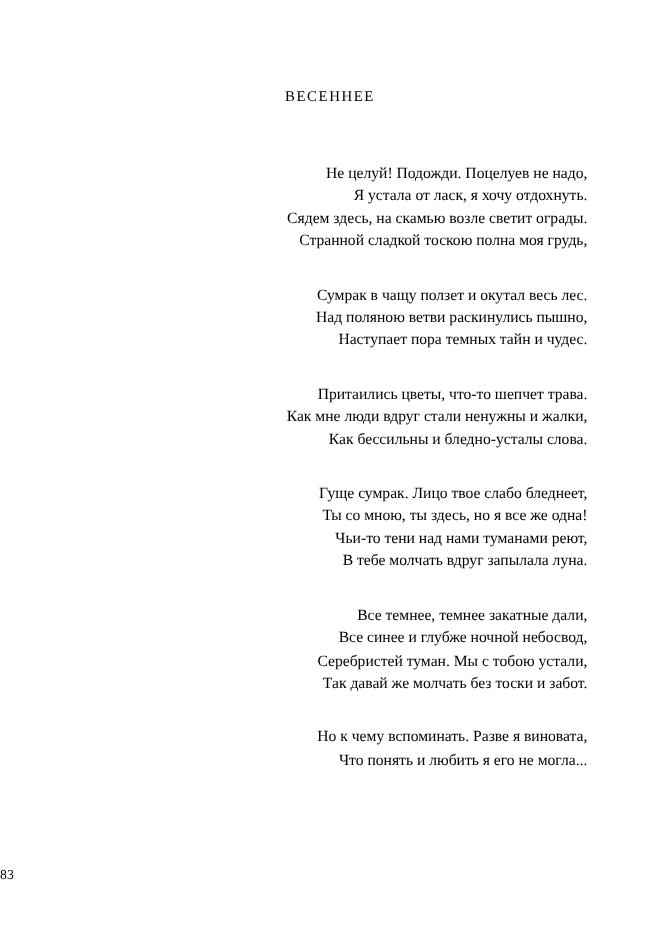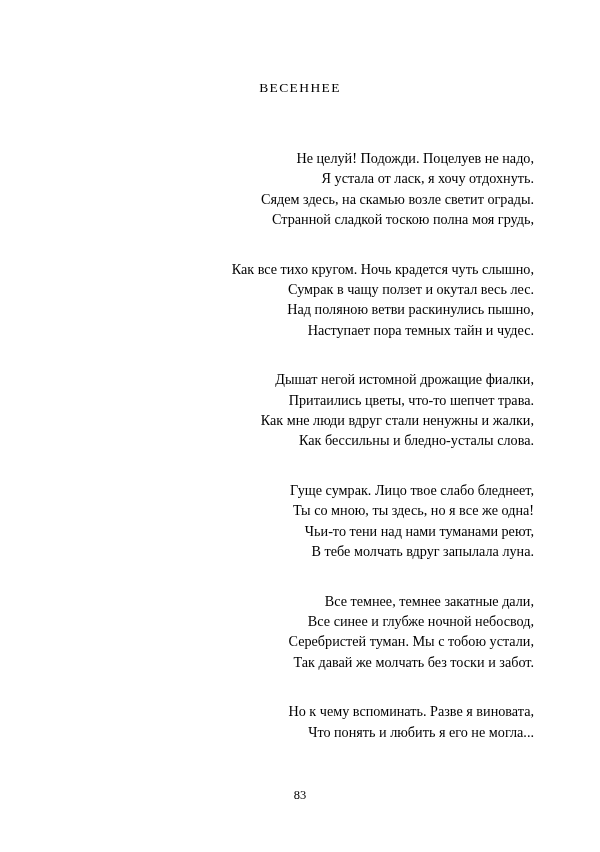--- a/index.html
+++ b/index.html
@@ -48,21 +48,21 @@
     font-size: 14.2px;
     line-height: 20.4px;
     white-space: pre;
     font-family: "Liberation Serif", serif;
   }
   .page-number {
     position: absolute;
     top: 788px;
     left: 0;
     width: 600px;
-    text-align: center;
+    text-align: left;
     font-size: 12.5px;
     font-family: "Liberation Serif", serif;
   }
 </style>
 </head>
 <body>
 
 <div class="page">
 
   <div class="poem-title">ВЕСЕННЕЕ</div>
@@ -70,28 +70,26 @@
   <div class="poem-body">
 
     <div class="stanza">
       <div class="line">Не целуй! Подожди. Поцелуев не надо,</div>
       <div class="line">Я устала от ласк, я хочу отдохнуть.</div>
       <div class="line">Сядем здесь, на скамью возле светит ограды.</div>
       <div class="line">Странной сладкой тоскою полна моя грудь,</div>
     </div>
 
     <div class="stanza">
-      <div class="line">Как все тихо кругом. Ночь крадется чуть слышно,</div>
       <div class="line">Сумрак в чащу ползет и окутал весь лес.</div>
       <div class="line">Над поляною ветви раскинулись пышно,</div>
       <div class="line">Наступает пора темных тайн и чудес.</div>
     </div>
 
     <div class="stanza">
-      <div class="line">Дышат негой истомной дрожащие фиалки,</div>
       <div class="line">Притаились цветы, что-то шепчет трава.</div>
       <div class="line">Как мне люди вдруг стали ненужны и жалки,</div>
       <div class="line">Как бессильны и бледно-усталы слова.</div>
     </div>
 
     <div class="stanza">
       <div class="line">Гуще сумрак. Лицо твое слабо бледнеет,</div>
       <div class="line">Ты со мною, ты здесь, но я все же одна!</div>
       <div class="line">Чьи-то тени над нами туманами реют,</div>
       <div class="line">В тебе молчать вдруг запылала луна.</div>

